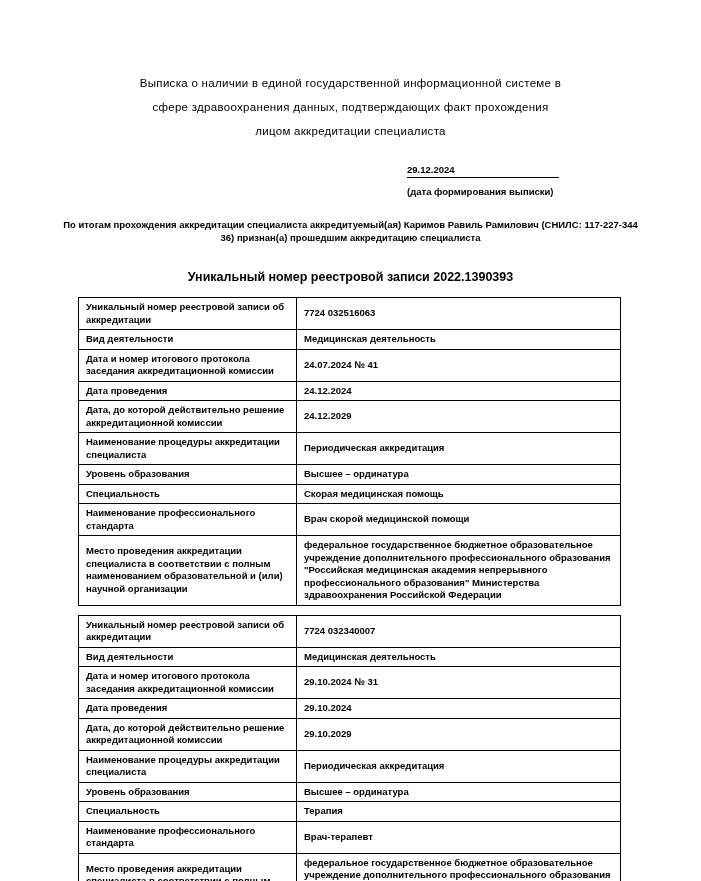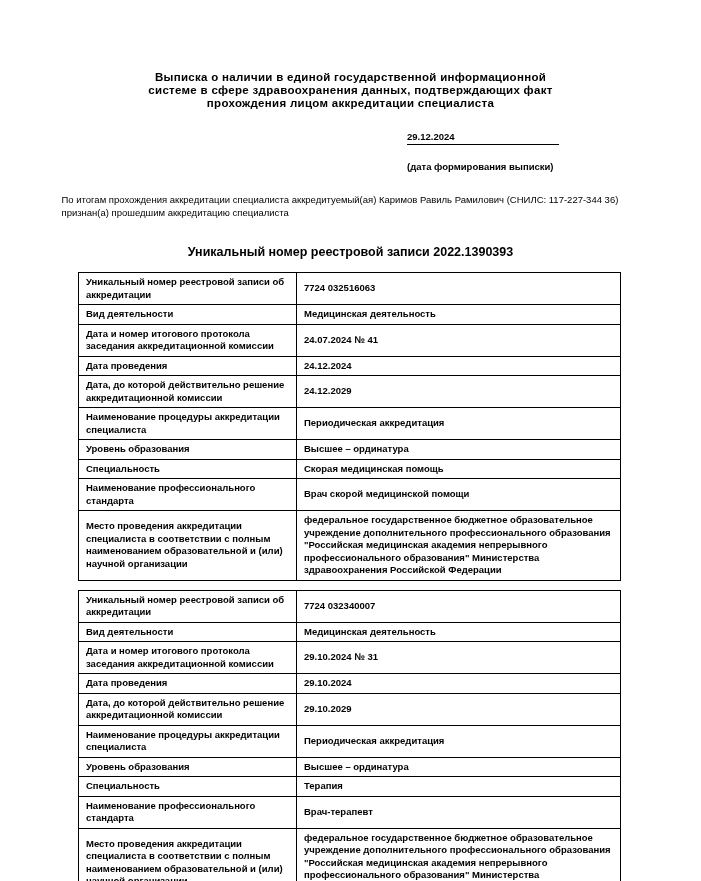--- a/index.html
+++ b/index.html
@@ -12,38 +12,39 @@
     color: #000000;
     font-family: "Liberation Sans", sans-serif;
     overflow: hidden;
     box-sizing: border-box;
   }
   .doc-title {
     margin: 71px auto 17px;
     width: 430px;
     text-align: center;
     font-size: 11.5px;
-    font-weight: bold;
-    line-height: 13px;
+    font-weight: normal;
+    line-height: 24px;
     letter-spacing: 0.3px;
   }
   .date-block {
     width: 152px;
     margin: 21px 0 0 407px;
     font-size: 9.5px;
     font-weight: bold;
     line-height: 11px;
   }
   .date-value { padding-bottom: 2px; }
-  .date-caption { border-top: 1.5px solid #000; padding-top: 16px; }
+  .date-caption { border-top: 1.5px solid #000; padding-top: 8px; }
   .intro-paragraph {
     margin: 21px auto 0;
     width: 578px;
+    text-align: center;
     font-size: 9.5px;
-    font-weight: normal;
+    font-weight: bold;
     line-height: 13px;
   }
   .section-heading {
     margin-top: 22px;
     text-align: center;
     font-size: 9.5px;
     font-weight: bold;
     text-decoration: underline;
   }
   .registry-heading {

